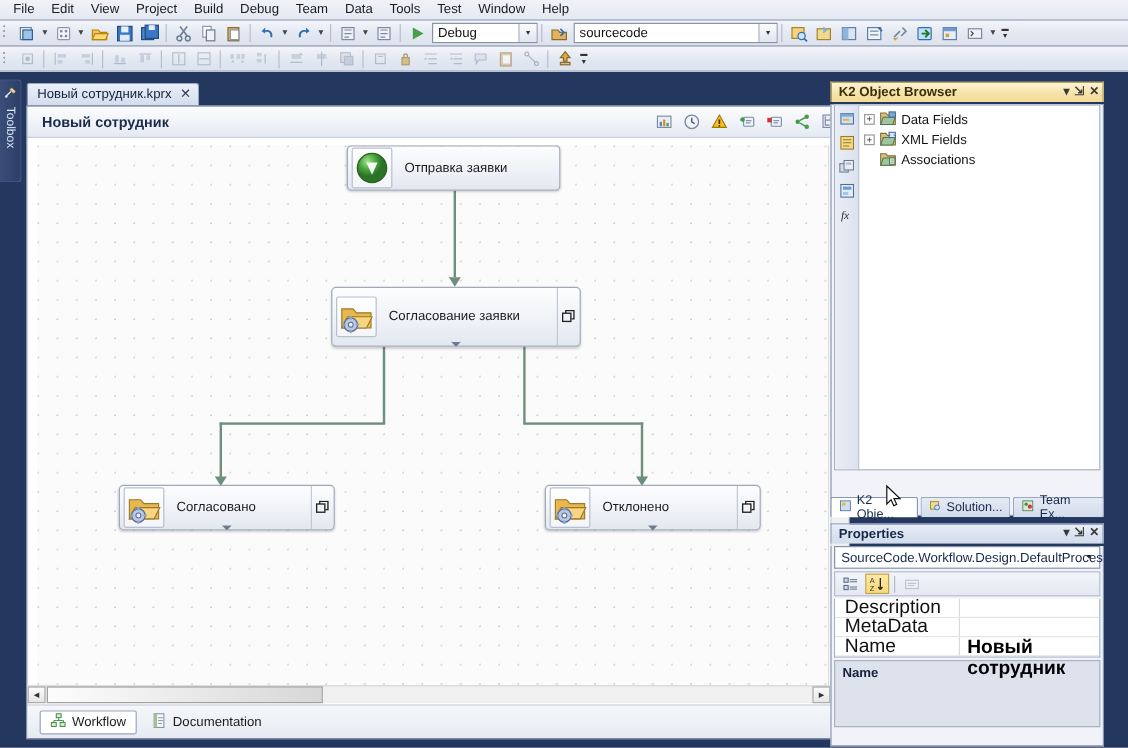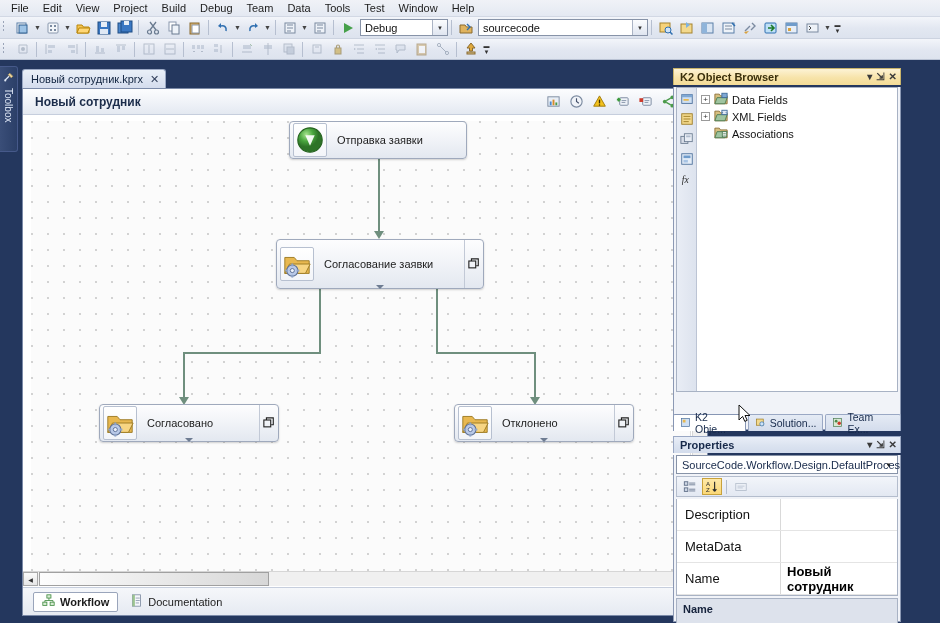--- a/index.html
+++ b/index.html
@@ -200,25 +200,25 @@
     position:absolute; left:0; right:0; bottom:0; height:28px;
     background:linear-gradient(#f5f7fa,#e6eaf2);
     border-top:1px solid #c6cedd;
     display:flex; align-items:center; padding-left:10px; gap:4px;
   }
   .foot-tab{
     display:flex; align-items:center; gap:5px; height:20px; padding:0 8px;
     font-size:11px; color:#1b1b1b;
   }
   .foot-tab.active{
-    background:#fff; border:1px solid #9aa5bb; border-radius:2px; font-weight:bold;
-  }
-
-  
-  .rdock{ position:absolute; left:673px; top:68px; width:228px; height:552px; }
+    background:#fff; border:1px solid #9aa5bb; border-radius:2px; font-weight:normal;
+  }
+
+  
+  .rdock{ position:absolute; left:692px; top:68px; width:228px; height:552px; }
 
   .panel{ position:absolute; left:0; width:228px; }
   .panel-head{
     height:17px; background:linear-gradient(#fdf3d5,#f7e3a9 55%,#f3dc97);
     border:1px solid #c9b46b; border-bottom:none;
     display:flex; align-items:center; padding:0 3px 0 6px;
     font-size:11px; font-weight:bold; color:#3a2f0b;
   }
   .panel-head.plain{
     background:linear-gradient(#e9eef7,#dbe3f0 55%,#d3dcec);
@@ -290,22 +290,22 @@
     width:20px; height:17px; display:flex; align-items:center; justify-content:center;
     border:1px solid transparent;
   }
   .pt-btn.active{ background:linear-gradient(#ffe9a8,#fbd877); border:1px solid #c8a23c; }
   .pt-sep{ width:1px; height:14px; background:#b4bdcd; margin:0 2px; }
 
   .prop-grid{
     margin:0 2px; background:#fff; border:1px solid #a8b2c4; border-top:none;
   }
   .prop-row{
-    height:32px; display:flex; align-items:flex-end; border-bottom:1px solid #e4e4e4;
-    font-size:13px;
+    height:16px; display:flex; align-items:flex-start; border-bottom:1px solid #e4e4e4;
+    font-size:16px;
   }
   .prop-name{
     width:104px; padding-left:8px; color:#111; border-right:1px solid #d9d9d9;
     height:100%; display:flex; align-items:center; background:#fff;
   }
   .prop-val{ flex:1; padding-left:6px; color:#000; }
   .prop-val.bold{ font-weight:bold; }
 
   .prop-desc{
     margin:2px; height:56px; background:#dde2ec; border:1px solid #a8b2c4;

